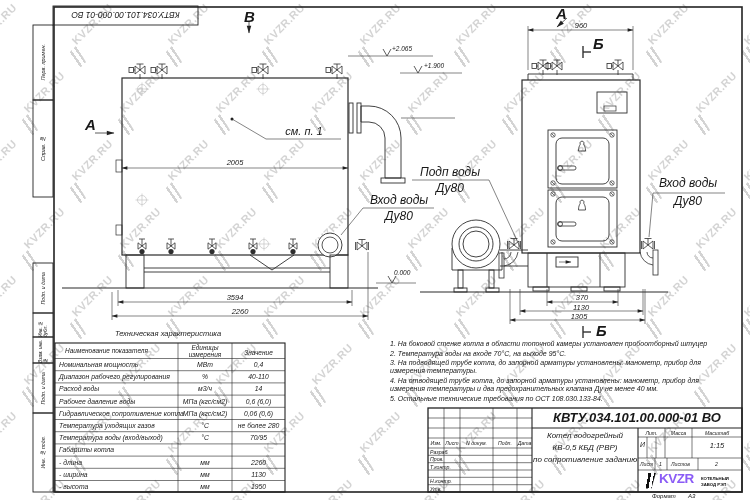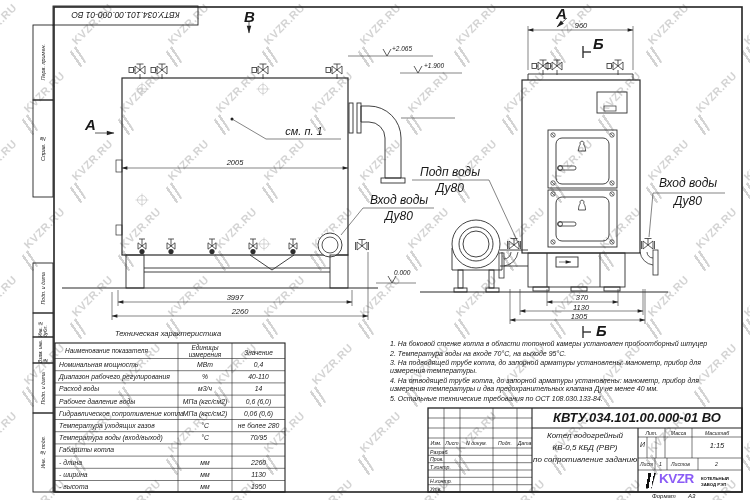--- a/index.html
+++ b/index.html
@@ -491,21 +491,21 @@
   <div class="t c lbl" style="left:362px;top:193px;width:74px;">Вход воды</div>
   <div class="t c lbl" style="left:362px;top:209px;width:74px;">Ду80</div>
   <div class="t c lbl" style="left:650px;top:176px;width:76px;">Вход воды</div>
   <div class="t c lbl" style="left:650px;top:194px;width:76px;">Ду80</div>
 
   <div class="t elev" style="left:392px;top:45px;">+2.065</div>
   <div class="t elev" style="left:424px;top:62px;">+1.900</div>
   <div class="t elev" style="left:394px;top:269px;">0.000</div>
 
   <div class="t c dim" style="left:215px;top:158px;width:40px;">2005</div>
-  <div class="t c dim" style="left:215px;top:293px;width:40px;">3997</div>
+  <div class="t c dim" style="left:215px;top:293px;width:40px;">3594</div>
   <div class="t c dim" style="left:220px;top:307px;width:40px;">2260</div>
   <div class="t c dim" style="left:565px;top:21px;width:32px;">960</div>
   <div class="t c dim" style="left:567px;top:293px;width:30px;">370</div>
   <div class="t c dim" style="left:565px;top:302.5px;width:32px;">1130</div>
   <div class="t c dim" style="left:563px;top:311.5px;width:32px;">1305</div>
 
   <div class="t c" style="left:98px;top:329px;width:140px;font-size:7.5px;">Техническая характеристика</div>
   <div style="position:absolute;left:55px;top:343px;width:230px;height:149px;z-index:2;" id="tech-body">
     <div class="tbl-cell" style="left:10px;top:4px;width:112px;font-size:6.5px;line-height:1.1;">Наименование показателя</div>
     <div class="tbl-cell c" style="left:124px;top:1px;width:52px;font-size:6.5px;line-height:1.1;white-space:normal;text-align:center;">Единицы измерения</div>

